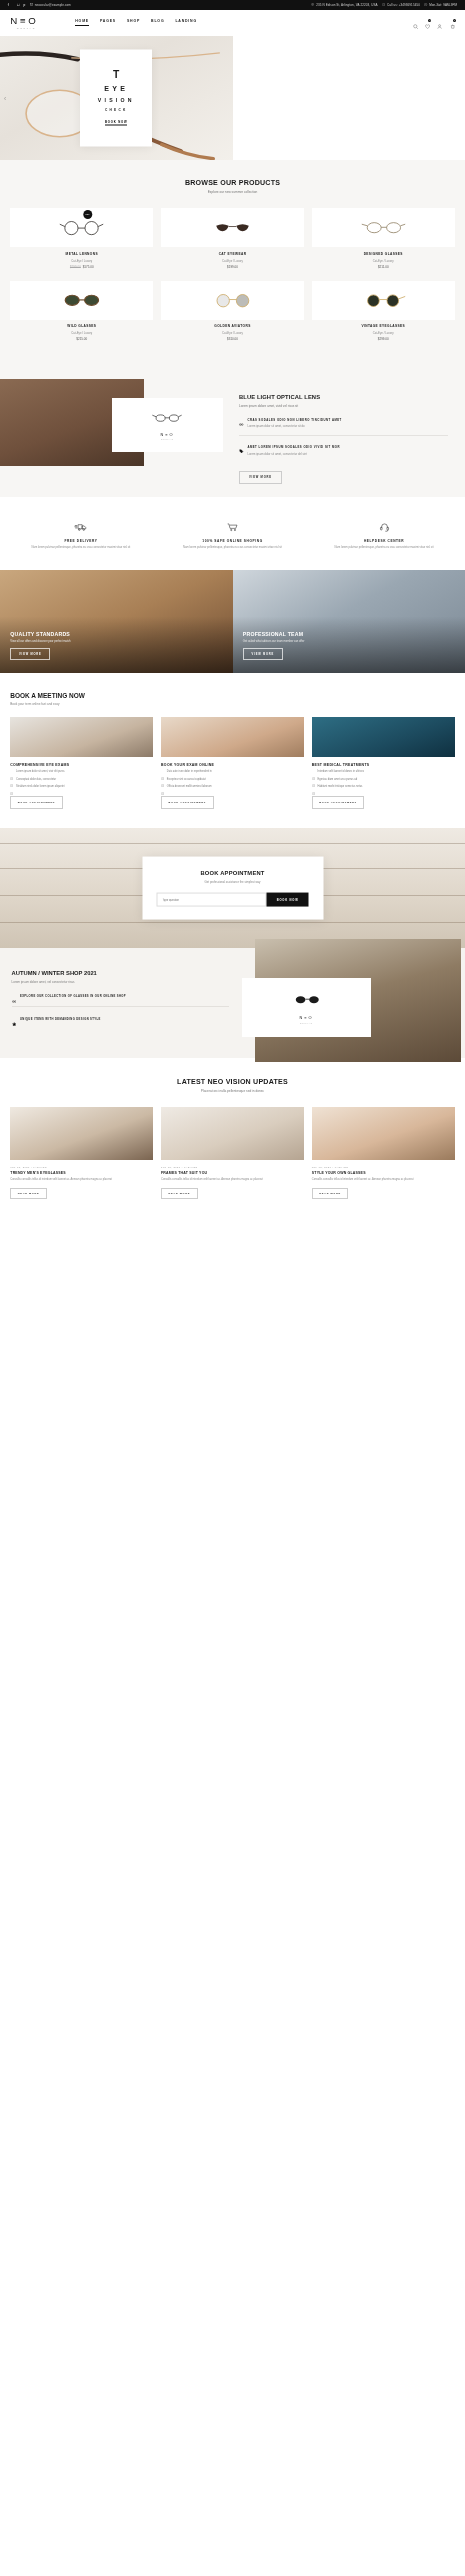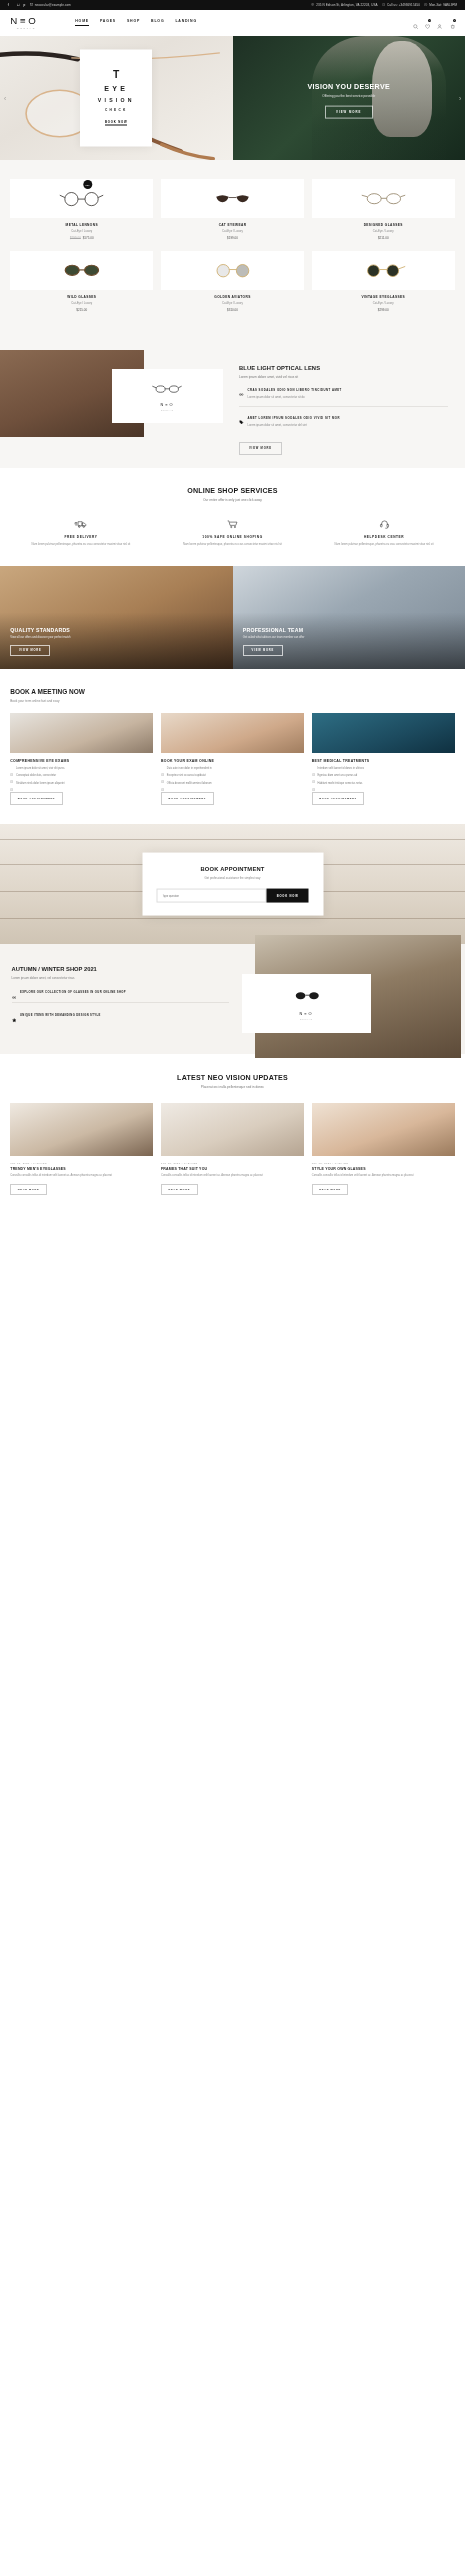--- a/index.html
+++ b/index.html
@@ -280,33 +280,27 @@
     </div>
     <div class="eyecard">
       <span class="ec-t">T</span>
       <span class="ec-eye">EYE</span>
       <span class="ec-vis">VISION</span>
       <span class="ec-chk">CHECK</span>
       <button class="ec-btn">BOOK NOW</button>
     </div>
     <span class="arrow l">‹</span>
   </div>
-  <div class="hero-r">
-    <div class="woman"></div>
-    <div class="hair"></div>
-    <div class="hero-r-content">
-      <span class="hr-title">VISION YOU DESERVE</span>
-      <span class="hr-sub">Offering you the best service possible</span>
-      <button class="hr-btn">VIEW MORE</button>
-    </div>
-    <span class="arrow r">›</span>
-  </div>
 </div>
 
 <div class="sec grey">
+  <div class="sec-head">
+    <div class="sec-title">BROWSE OUR PRODUCTS</div>
+    <div class="sec-sub">Explore our new summer collection</div>
+  </div>
 
   <div class="prow">
     <div class="pcard">
       <div class="pimg">
         <span class="spec">
           <svg viewBox="0 0 120 50">
               <circle cx="34" cy="26" r="17" stroke="#2d2a26" stroke-width="2" fill="none"></circle>
               <circle cx="86" cy="26" r="17" stroke="#2d2a26" stroke-width="2" fill="none"></circle>
               <path d="M51 26h18M17 22L4 16M103 22l13-6" stroke="#2d2a26" stroke-width="2" fill="none"></path>
             </svg>
@@ -438,24 +432,20 @@
         <span class="bl-ft">AMET LOREM IPSUM SODALES ODIO VIVID SIT MOR</span>
       </div>
       <div class="bl-fd">Lorem ipsum dolor sit amet, consectetur del sint</div>
     </div>
 
     <button class="btn-ghost">VIEW MORE</button>
   </div>
 </div>
 
 <div class="sec">
-  <div class="sec-head">
-    <div class="sec-title">ONLINE SHOP SERVICES</div>
-    <div class="sec-sub">Our entire offer is only just one click away</div>
-  </div>
   <div class="srow">
     <div class="scard">
       <div class="sic">
         <svg viewBox="0 0 32 22">
             <path d="M10 5h10v10H10z"></path>
             <path d="M20 8h5l4 4v3h-9z"></path>
             <circle cx="13" cy="17" r="2"></circle>
             <circle cx="24" cy="17" r="2"></circle>
             <path d="M2 7h6M1 10h7M3 13h5"></path>
           </svg>

